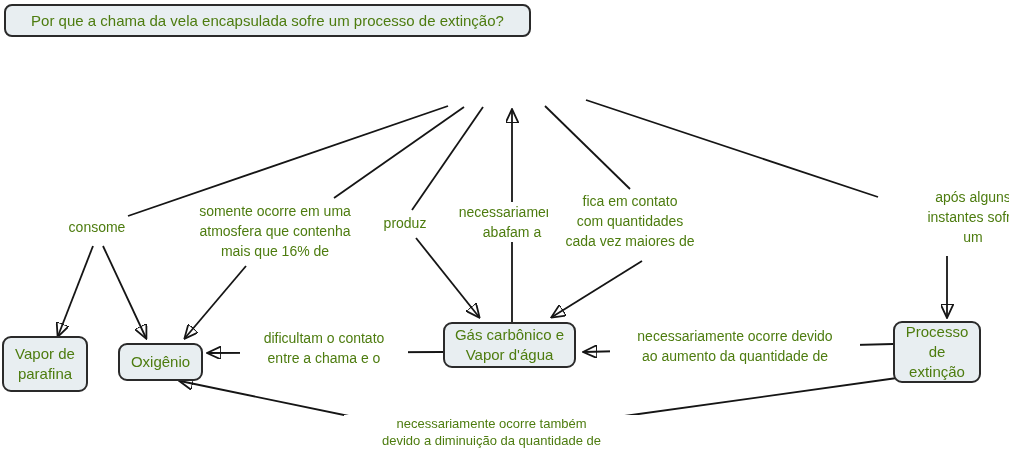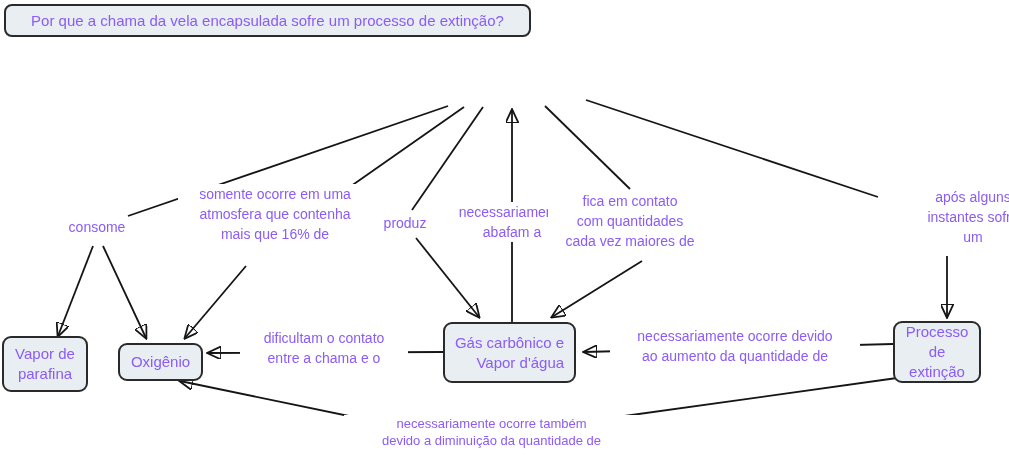--- a/index.html
+++ b/index.html
@@ -2,21 +2,21 @@
 <html><head>
 <meta charset="utf-8">
 <style>
   html,body{margin:0;padding:0;background:#ffffff;}
   .canvas{
     position:relative;
     width:1009px;
     height:462px;
     background:#ffffff;
     font-family:"Liberation Sans", sans-serif;
-    color:#8b5cf6;
+    color:#4d7c0f;
     overflow:hidden;
   }
   .lines-layer{
     position:absolute;
     left:0; top:0;
     width:1009px; height:462px;
     z-index:1;
   }
   .lines-layer path{
     stroke:#151515;
@@ -99,33 +99,33 @@
 
   <div class="node" style="left:2px; top:336px; width:86px; height:56px;border-radius:9px;">
     <span>Vapor de
 parafina</span>
   </div>
 
   <div class="node" style="left:118px; top:343px; width:85px; height:38px;">
     <span>Oxigênio</span>
   </div>
 
-  <div class="node" style="left:443px; top:322px; width:133px; height:61px;text-align:right;">
+  <div class="node" style="left:443px; top:322px; width:133px; height:46px;">
     <span>Gás carbônico e
 Vapor d'água</span>
   </div>
 
   <div class="node" style="left:893px; top:321px; width:88px; height:62px;">
     <span>Processo de
 extinção</span>
   </div>
 
   <div class="link-label" style="left:56px; top:217px; width:82px;">consome</div>
 
-  <div class="link-label" style="left:178px; top:184px; width:194px;">somente ocorre em uma
+  <div class="link-label" style="left:178px; top:201px; width:194px;">somente ocorre em uma
 atmosfera que contenha
 mais que 16% de</div>
 
   <div class="link-label" style="left:372px; top:213px; width:66px;">produz</div>
 
   <div class="link-label" style="left:444px; top:202px; width:136px;">necessariamente
 abafam a</div>
 
   <div class="link-label" style="left:548px; top:191px; width:164px;">fica em contato
 com quantidades

